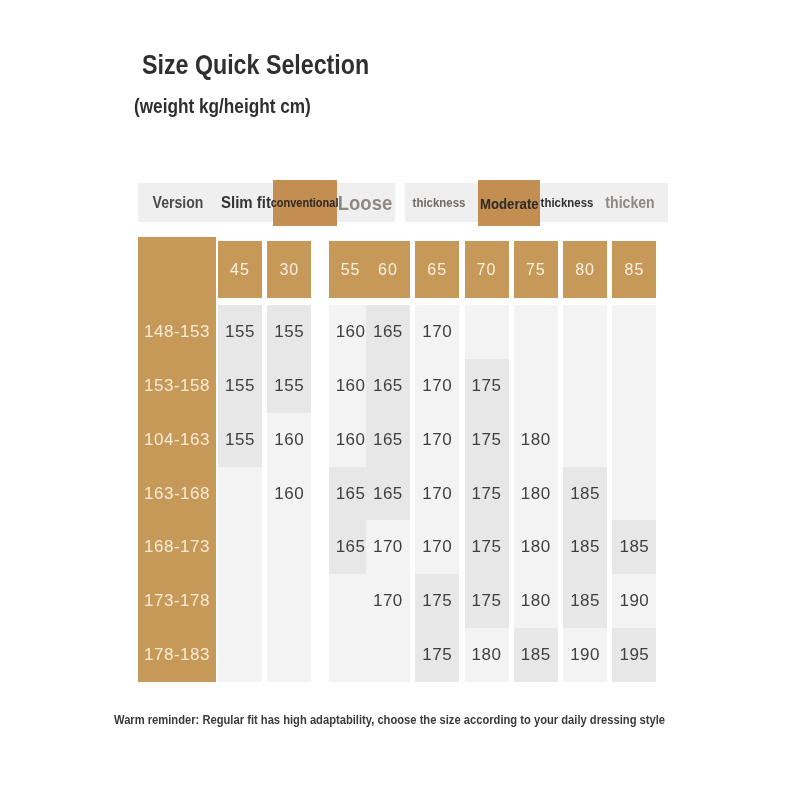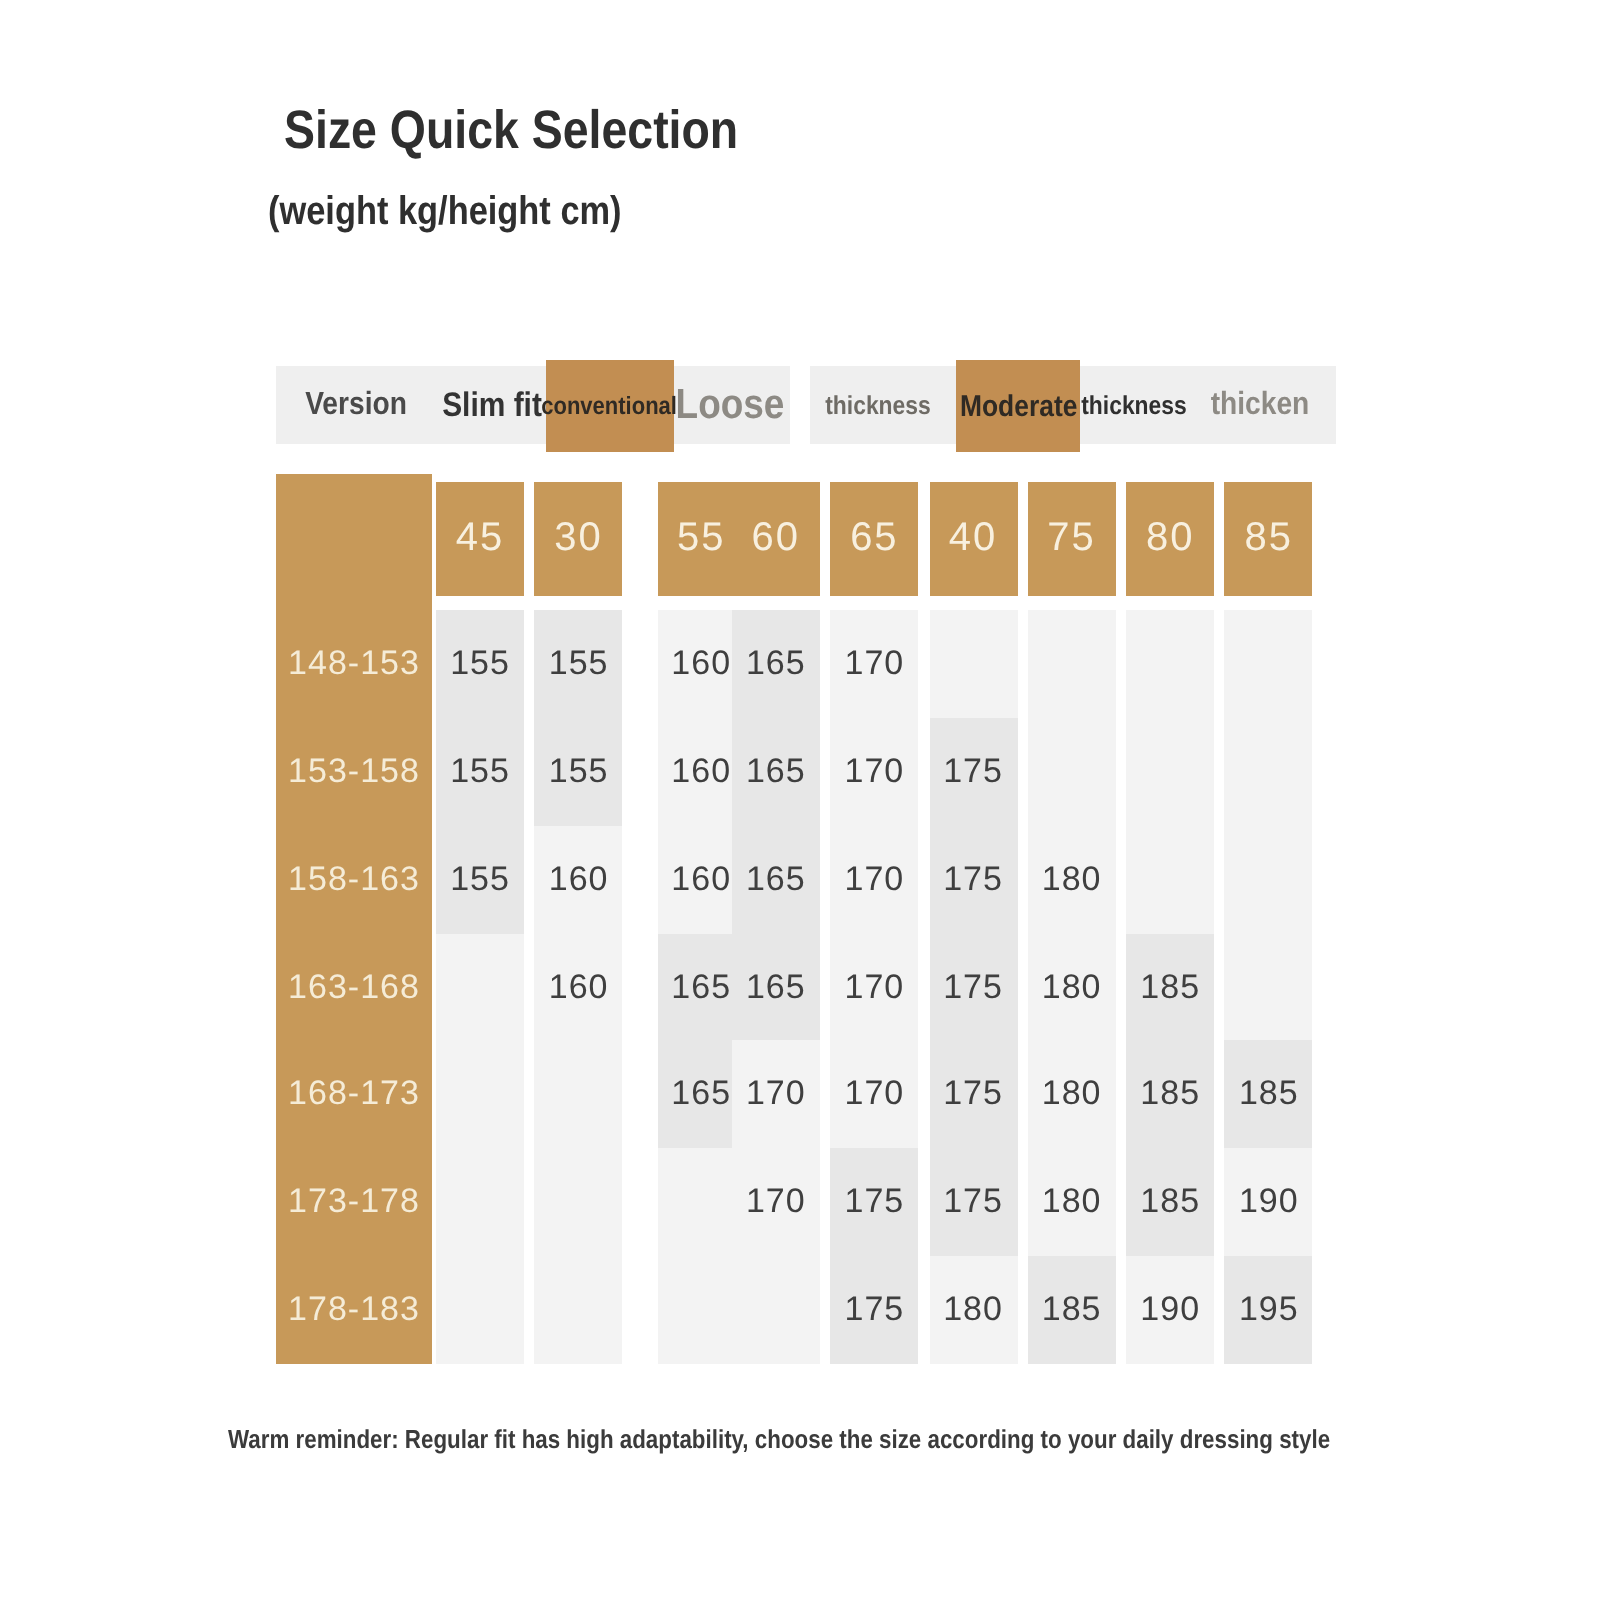--- a/index.html
+++ b/index.html
@@ -54,21 +54,21 @@
     display:flex;flex-direction:column;
   }
   .row-label{
     flex:1;display:flex;align-items:center;justify-content:center;
     font-size:17px;color:#f5ecd7;letter-spacing:.5px;
   }
   .col{position:absolute;top:0;width:44px;height:445px;}
   .col-head{
     position:absolute;left:0;top:4px;width:44px;height:57px;background:#c79959;
     display:flex;align-items:center;justify-content:center;
-    font-size:20px;color:#f8f0df;letter-spacing:1px;
+    font-size:16px;color:#f8f0df;letter-spacing:1px;
   }
   .col-strip{
     position:absolute;left:0;top:68px;width:44px;height:377px;background:#f3f3f3;
     display:flex;flex-direction:column;
   }
   .cell{
     flex:1;display:flex;align-items:center;justify-content:center;
     font-size:17px;color:#3f3f3f;letter-spacing:.5px;
   }
   .cell.dark{background:#e7e7e7;}
@@ -98,21 +98,21 @@
   </div>
   <span class="bar-label t-thickness2">thickness</span>
   <span class="bar-label t-thicken">thicken</span>
 </div>
 
 <div class="size-table">
   <div class="height-col">
     <div class="height-labels">
         <div class="row-label">148-153</div>
         <div class="row-label">153-158</div>
-        <div class="row-label">158-163</div>
+        <div class="row-label">104-163</div>
         <div class="row-label">163-168</div>
         <div class="row-label">168-173</div>
         <div class="row-label">173-178</div>
         <div class="row-label">178-183</div>
       </div>
   </div>
   <div id="size-grid">
       <div class="col" style="left: 80px;">
         <div class="col-head">45</div>
         <div class="col-strip">
@@ -167,21 +167,21 @@
           <div class="cell">170</div>
           <div class="cell">170</div>
           <div class="cell">170</div>
           <div class="cell">170</div>
           <div class="cell">170</div>
           <div class="cell dark">175</div>
           <div class="cell dark">175</div>
         </div>
       </div>
       <div class="col" style="left: 326.5px;">
-        <div class="col-head">40</div>
+        <div class="col-head">70</div>
         <div class="col-strip">
           <div class="cell"></div>
           <div class="cell dark">175</div>
           <div class="cell dark">175</div>
           <div class="cell dark">175</div>
           <div class="cell dark">175</div>
           <div class="cell dark">175</div>
           <div class="cell">180</div>
         </div>
       </div>

